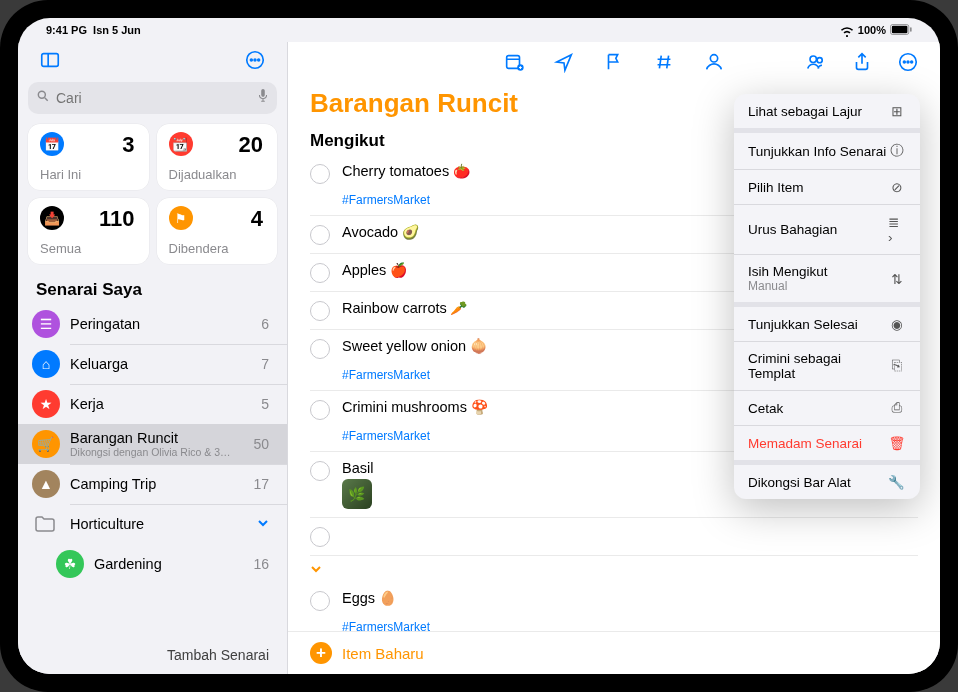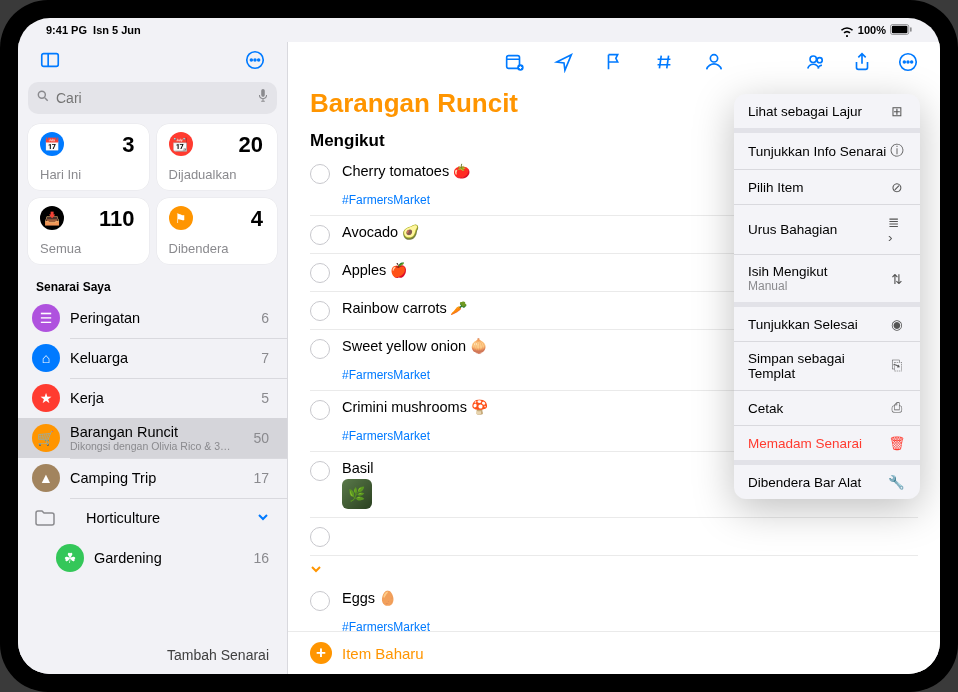--- a/index.html
+++ b/index.html
@@ -16,30 +16,30 @@
   .icon-btn { width: 28px; height: 28px; display: flex; align-items: center; justify-content: center; color: #007aff; cursor: pointer; }
   .icon-btn svg { width: 22px; height: 22px; }
   .search-row { margin: 0 10px 10px; background: #e4e4e9; border-radius: 10px; height: 32px; display: flex; align-items: center; padding: 0 8px; color: #8a8a8e; }
   .search-row input { flex: 1; border: none; background: transparent; outline: none; font-size: 14px; color: #333; }
   .search-row .mag { margin-right: 6px; }
   .smart-grid { display: grid; grid-template-columns: 1fr 1fr; gap: 8px; padding: 0 10px 10px; }
   .smart-tile { background: #fff; border-radius: 12px; padding: 8px 12px; height: 66px; position: relative; box-shadow: 0 0 0 0.5px rgba(0,0,0,0.05); }
   .smart-tile .dot { width: 24px; height: 24px; border-radius: 50%; display: flex; align-items: center; justify-content: center; color: #fff; font-size: 13px; }
   .smart-tile .num { position: absolute; top: 8px; right: 14px; font-size: 22px; font-weight: 700; }
   .smart-tile .lbl { position: absolute; bottom: 8px; left: 12px; font-size: 13px; color: #8a8a8e; }
-  .section-title { font-size: 12px; font-weight: 700; padding: 6px 18px 4px; }
+  .section-title { font-size: 17px; font-weight: 700; padding: 6px 18px 4px; }
   .list-items { flex: 1; overflow-y: auto; }
   .list-row { display: flex; align-items: center; padding: 6px 18px 6px 14px; gap: 10px; min-height: 40px; position: relative; }
   .list-row.selected { background: #d5d5da; }
   .list-row .list-icon { width: 28px; height: 28px; border-radius: 50%; display: flex; align-items: center; justify-content: center; color: #fff; flex-shrink: 0; font-size: 14px; }
   .list-row .list-label { flex: 1; font-size: 14.5px; }
   .list-row .list-sub { font-size: 10.5px; color: #8a8a8e; display: block; }
   .list-row .list-count { font-size: 14px; color: #8a8a8e; }
   .list-row .divider { position: absolute; left: 52px; right: 0; bottom: 0; height: 0.5px; background: #d9d9de; }
-  .folder-row { display: flex; align-items: center; padding: 6px 18px 6px 14px; gap: 26px; min-height: 40px; }
+  .folder-row { display: flex; align-items: center; padding: 6px 18px 6px 14px; gap: 10px; min-height: 40px; }
   .folder-row .folder-icon { width: 28px; height: 20px; }
   .folder-row .folder-label { flex: 1; font-size: 14.5px; }
   .folder-row .chev { color: #007aff; font-size: 14px; }
   .child-row { padding-left: 38px; }
   .sidebar-footer { padding: 10px 18px; text-align: right; }
   .sidebar-footer a { color: #404040; font-size: 14px; text-decoration: none; }
   .main { flex: 1; background: #fff; display: flex; flex-direction: column; position: relative; }
   .main-toolbar { display: flex; justify-content: flex-end; align-items: center; gap: 22px; padding: 6px 18px 10px; }
   .tb-center { display: flex; gap: 22px; position: absolute; left: 50%; transform: translateX(-50%); }
   .tb-right { display: flex; gap: 18px; }
@@ -377,32 +377,32 @@
             </div>
             <div class="pop-row sep">
     <div class="pop-label">Isih Mengikut<span class="pop-sub">Manual</span></div>
     <div class="pop-icon">⇅</div>
             </div>
             <div class="pop-row">
     <div class="pop-label">Tunjukkan Selesai</div>
     <div class="pop-icon">◉</div>
             </div>
             <div class="pop-row">
-    <div class="pop-label">Simpan sebagai Templat</div>
+    <div class="pop-label">Crimini sebagai Templat</div>
     <div class="pop-icon">⎘</div>
             </div>
             <div class="pop-row">
     <div class="pop-label">Cetak</div>
     <div class="pop-icon">⎙</div>
             </div>
             <div class="pop-row danger sep">
     <div class="pop-label">Memadam Senarai</div>
     <div class="pop-icon">🗑</div>
             </div>
             <div class="pop-row">
-    <div class="pop-label">Dibendera Bar Alat</div>
+    <div class="pop-label">Dikongsi Bar Alat</div>
     <div class="pop-icon">🔧</div>
             </div>
           </div>
       </div>
     </div>
   </div>
 </div>
 
 </body></html>

